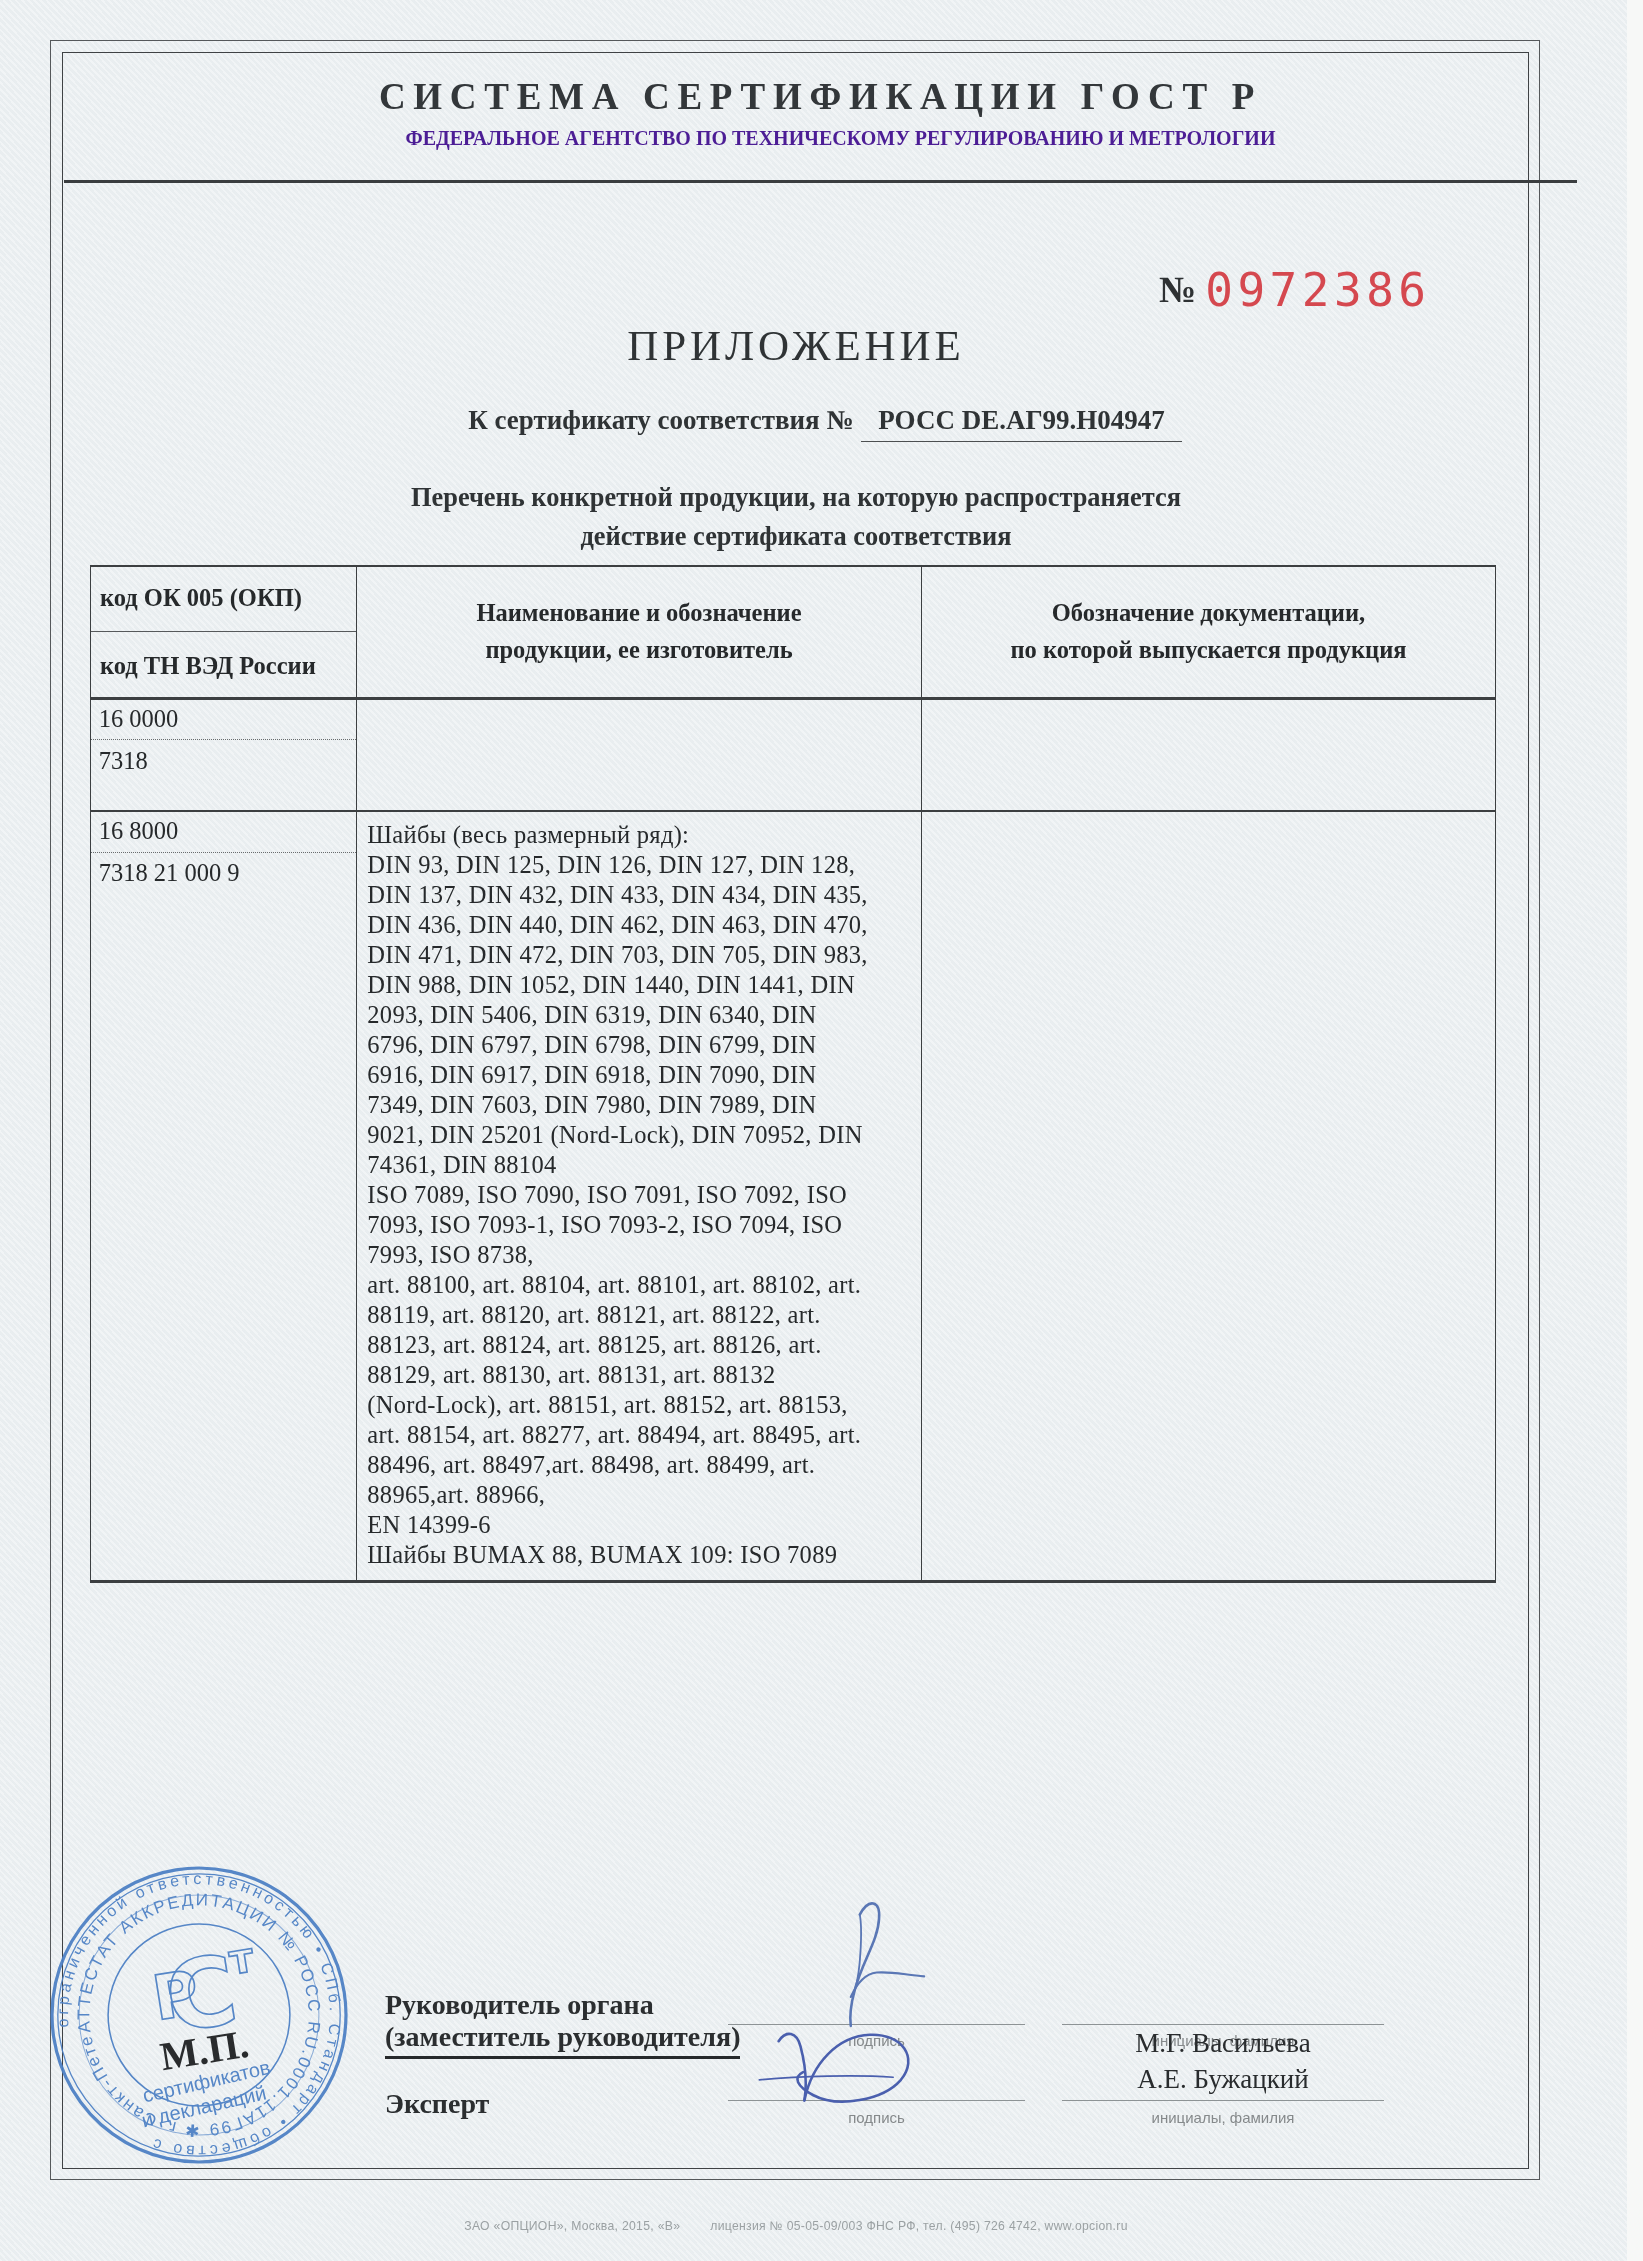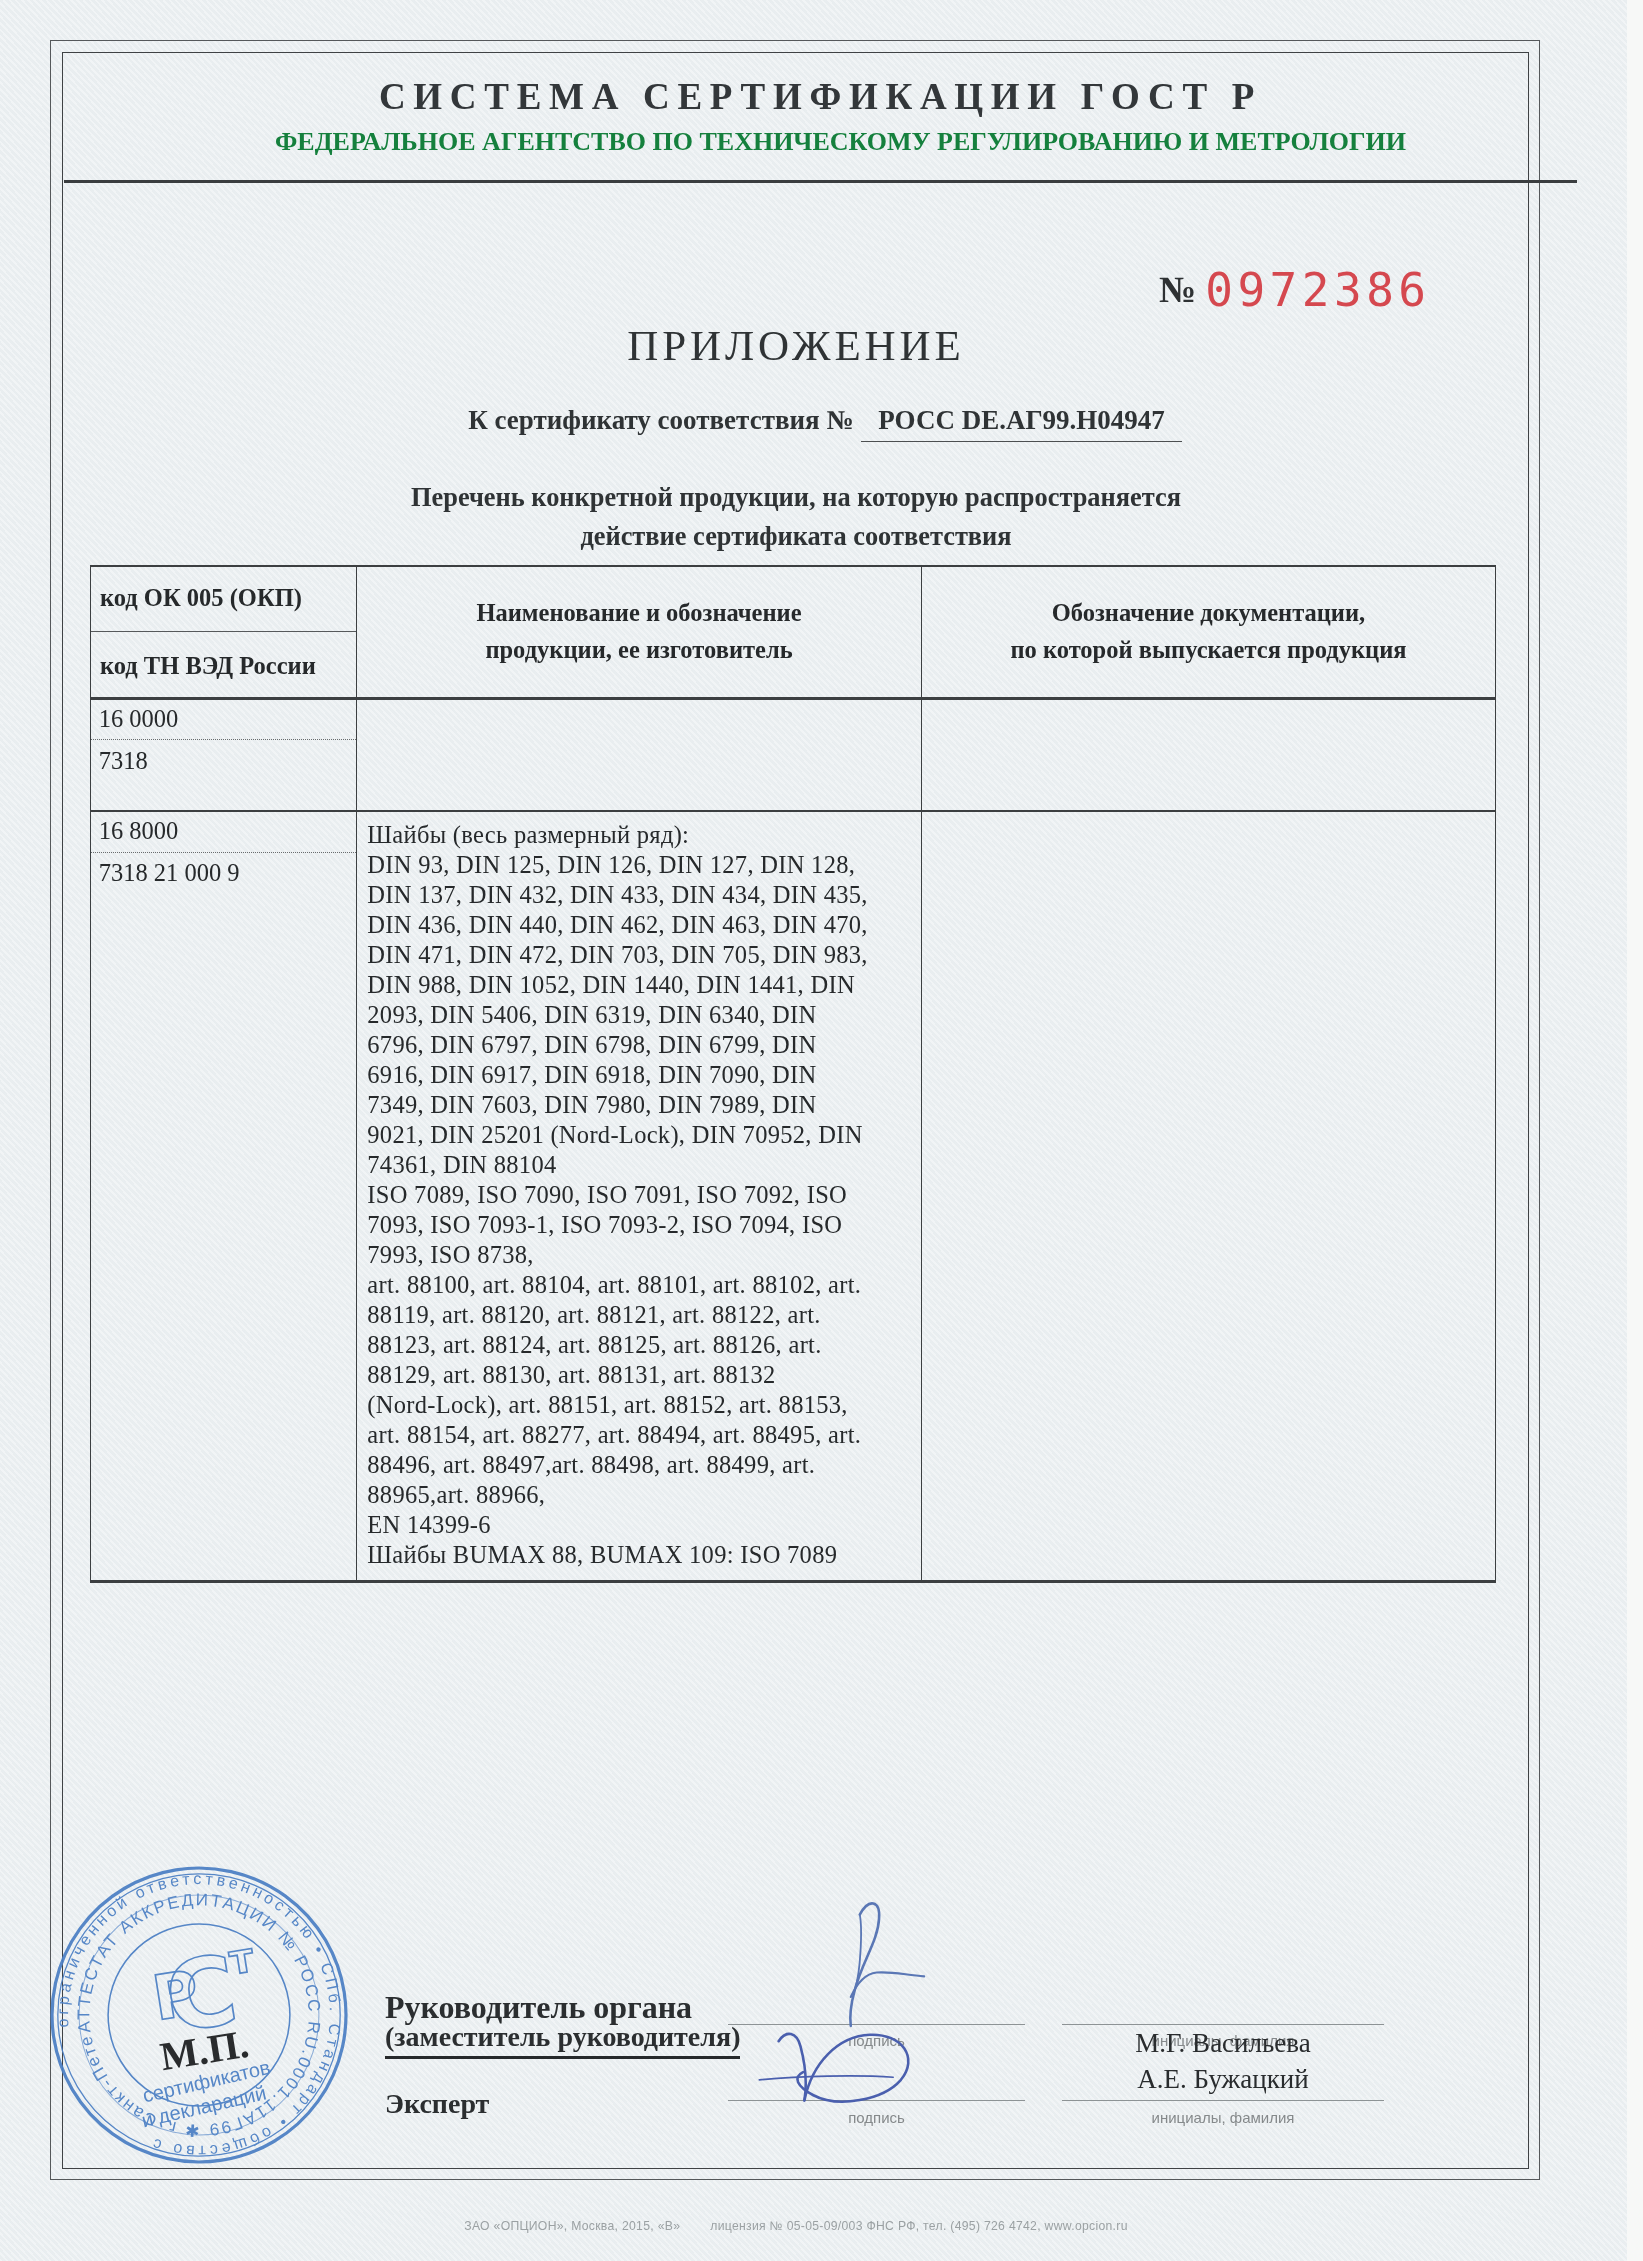--- a/index.html
+++ b/index.html
@@ -24,22 +24,22 @@
   }
   .header-band {
     position:absolute; left:64px; top:54px; width:1513px; height:129px;
     border-bottom:3.2px solid #3a3d3f; text-align:center;
   }
   .sys-line1 {
     margin-top:20.6px; font-size:37px; font-weight:bold; letter-spacing:7.7px;
     color:#33373a;
   }
   .sys-line2 {
-    margin-top:9px; font-size:26px; font-weight:bold; letter-spacing:0px;
-    color:#15803d; white-space:nowrap;padding-left:40px;
+    margin-top:9px; font-size:20px; font-weight:bold; letter-spacing:0px;
+    color:#4c1d95; white-space:nowrap;padding-left:40px;
   }
   .cert-no {
     position:absolute; top:263px; left:1159px; white-space:nowrap;
   }
   .cert-no .num-sign { font-size:37px; font-weight:bold; color:#2e3133; vertical-align:3.9px; }
   .cert-no .num-digits {
     font-family:"DejaVu Sans Mono", monospace; font-size:46px; font-weight:400;
     color:#d5484f; letter-spacing:4.5px; margin-left:9px;
   }
   .doc-title {
@@ -77,21 +77,21 @@
     padding:19.3px 6.4px 17px 9px; text-align:left; font-weight:bold;
   }
   table.products th .center2 { text-align:center; font-weight:bold; line-height:1.5; padding:6.4px; }
   tr.row-thin td { height:113px; border-bottom-width:2.6px; }
   td .code-top { padding:5.2px 3.9px 6.4px 7.7px; border-bottom:1.9px dotted #6a6d6f; }
   td .code-bottom { padding:6.4px 3.9px 5.2px 7.7px; }
   td.product-cell { padding:7.7px 9px 10.3px 10.3px;margin-left:32px; }
   td.product-cell div { line-height:30px; letter-spacing:0.3px; white-space:nowrap; }
   tr.row-big td { border-bottom-width:3.2px; }
 
-  .sig-role1a { position:absolute; left:385px; top:1989px; font-size:32px; font-weight:bold; color:#2b2e30; }
+  .sig-role1a { position:absolute; left:385px; top:1989px; font-size:28px; font-weight:bold; color:#2b2e30; }
   .sig-role1b {
     position:absolute; left:385px; top:2021px; font-size:28px; font-weight:bold; color:#2b2e30;
     border-bottom:3.2px solid #26292b; padding-bottom:3.2px;
   }
   .sig-role2 { position:absolute; left:385px; top:2088px; font-size:28px; font-weight:bold; color:#2b2e30; }
   .rule { position:absolute; border-top:1.3px solid #8d9395; }
   .sig-rule1 { left:728px; top:2024px; width:297px; }
   .sig-rule2 { left:728px; top:2100px; width:297px; }
   .name-rule1 { left:1062px; top:2024px; width:322px; }
   .name-rule2 { left:1062px; top:2100px; width:322px; }

